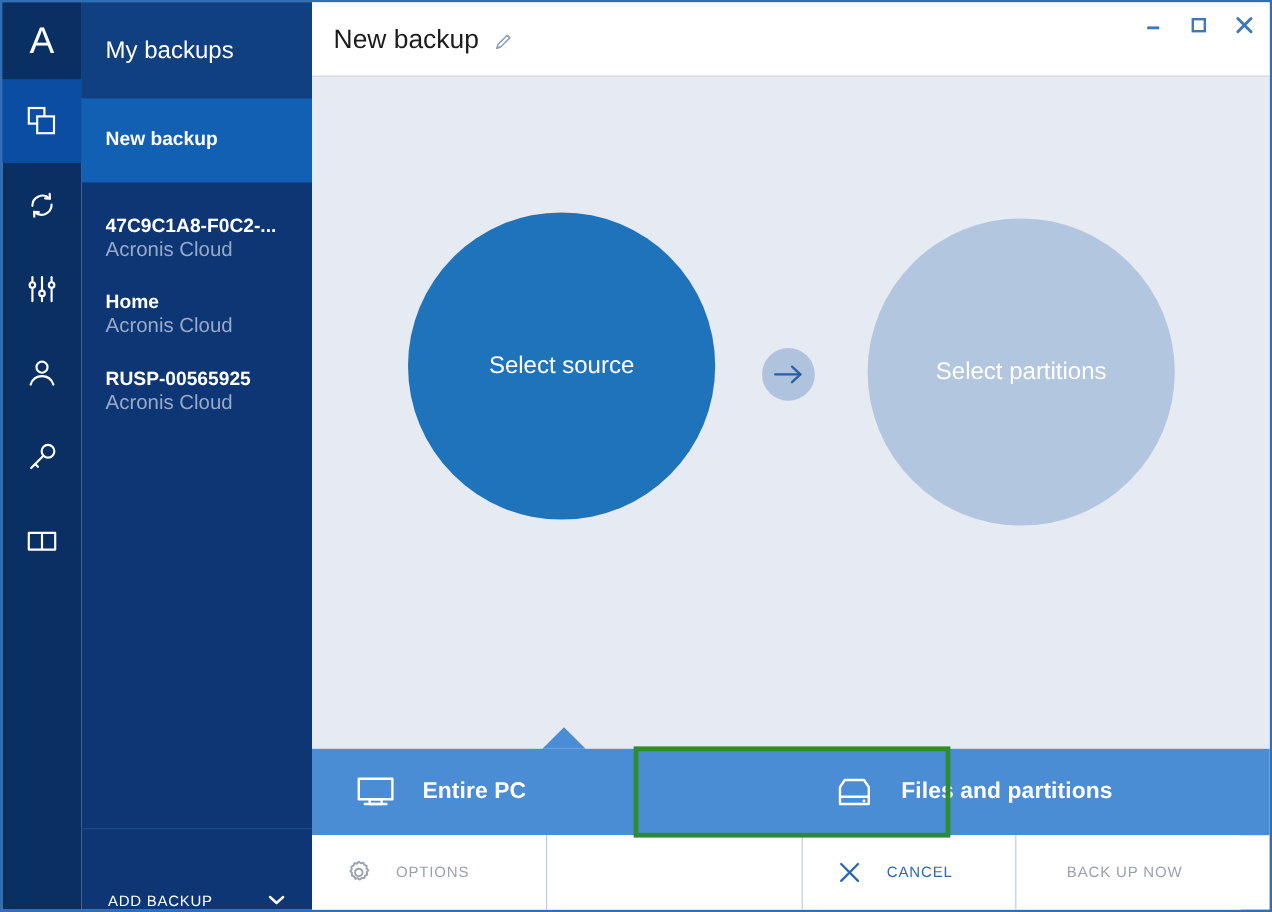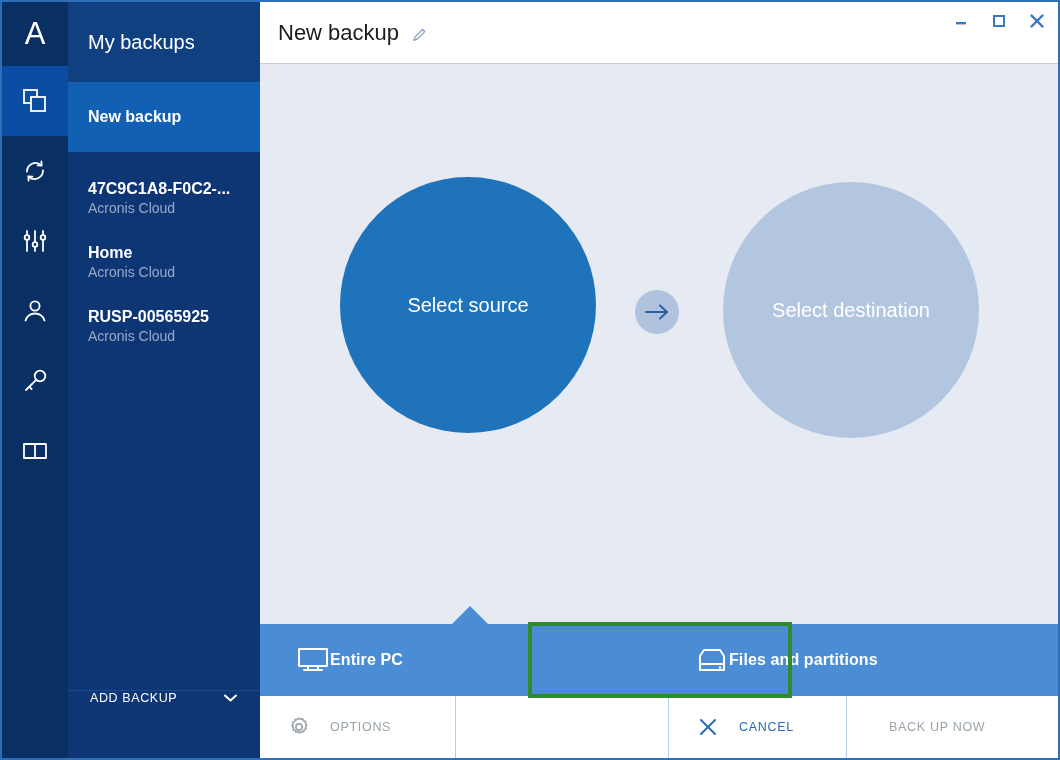--- a/index.html
+++ b/index.html
@@ -70,28 +70,28 @@
   .backup-item.plain {
     height: 64px;
     display: flex; flex-direction: column; justify-content: flex-end;
   }
   .backup-item .bi-title {
     font-size: 16px; font-weight: 700; color: #ffffff;
     white-space: nowrap; overflow: hidden;
     line-height: 20px;
   }
   .backup-item .bi-sub {
-    font-size: 14px; font-weight: 400; color: #97aac8;
+    font-size: 17px; font-weight: 400; color: #97aac8;
     line-height: 16px; margin-top: 1px;
   }
   #add-backup {
     position: absolute; left: 0; bottom: 0;
     width: 192px; height: 68px;
     border-top: 1px solid #1a4a8c;
-    display: flex; align-items: flex-start; justify-content: space-between;
+    display: flex; align-items: flex-end; justify-content: space-between;
     padding: 0 22px 0 22px;
     color: #ffffff;
     font-size: 12.5px; letter-spacing: 0.6px;
   }
   #add-backup .chev { font-size: 13px; color: #ffffff; }
 
   
   #titlebar {
     position: absolute; left: 258px; top: 0;
     width: 798px; height: 62px;
@@ -153,21 +153,22 @@
   }
   .tile {
     flex: 1 1 0;
     display: flex; align-items: center;
     padding-left: 36px;
     color: #ffffff;
     position: relative;
   }
   .tile .tile-icon { display: flex; align-items: center; justify-content: center; width: 34px; }
   .tile .tile-label {
-    font-size: 16px; font-weight: 700; letter-spacing: 0.1px;
+    margin-left: 22px;
+    font-size: 19px; font-weight: 700; letter-spacing: 0.1px;
   }
   #highlight-box {
     position: absolute; left: 526px; top: 620px;
     width: 264px; height: 76px;
     border: 4px solid #2e8b2e;
     pointer-events: none;
     z-index: 5;
   }
 
   
@@ -345,21 +346,21 @@
     </div>
 
     <div id="arrow-circle">
       <svg width="28" height="20" viewBox="0 0 28 20" fill="none" stroke="#2a5fa0" stroke-width="1.9" stroke-linecap="round" stroke-linejoin="round">
         <line x1="3" y1="10" x2="24" y2="10"></line>
         <polyline points="17,3.5 24,10 17,16.5"></polyline>
       </svg>
     </div>
 
     <div id="circle-dest">
-      <span>Select destination</span>
+      <span>Select partitions</span>
     </div>
 
     <div id="pointer-caret"></div>
   </div>
 
   <div id="tilebar">
 
     <div class="tile">
       <span class="tile-icon">
         <svg width="32" height="28" viewBox="0 0 32 28" fill="none" stroke="#ffffff" stroke-width="2" stroke-linejoin="round">

